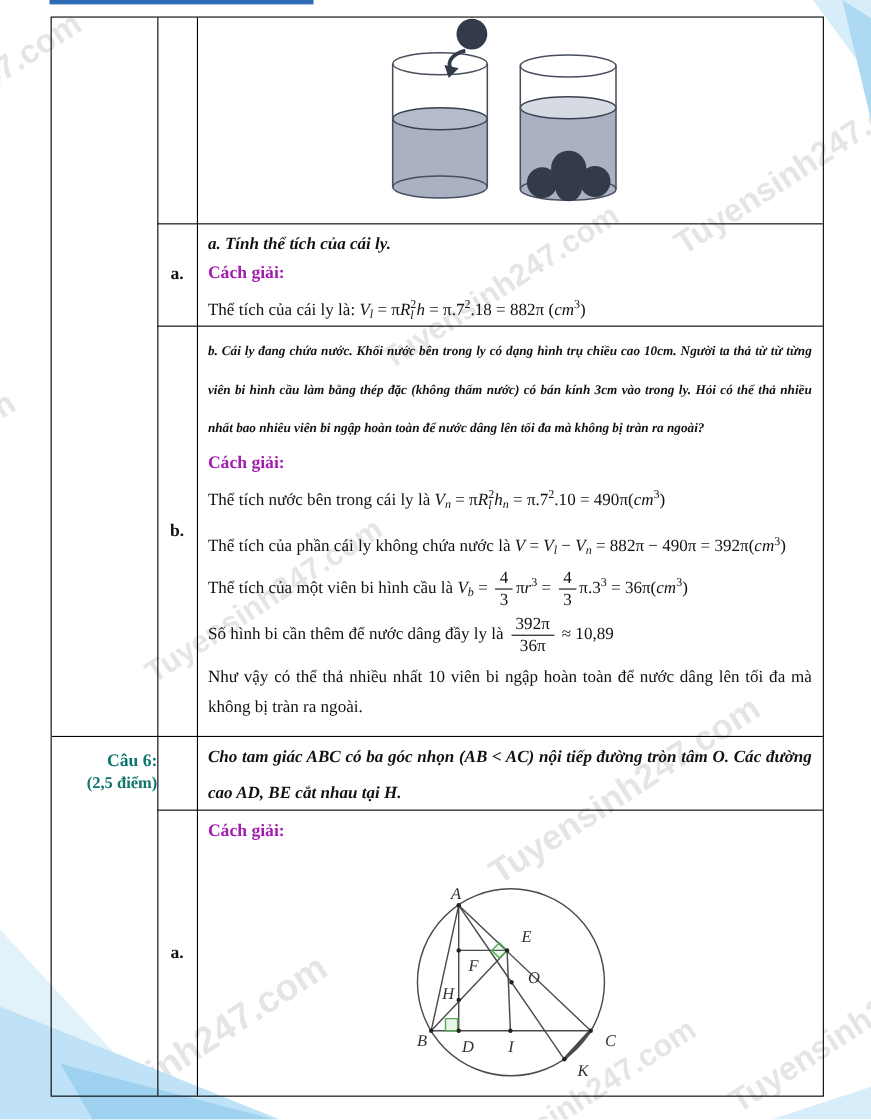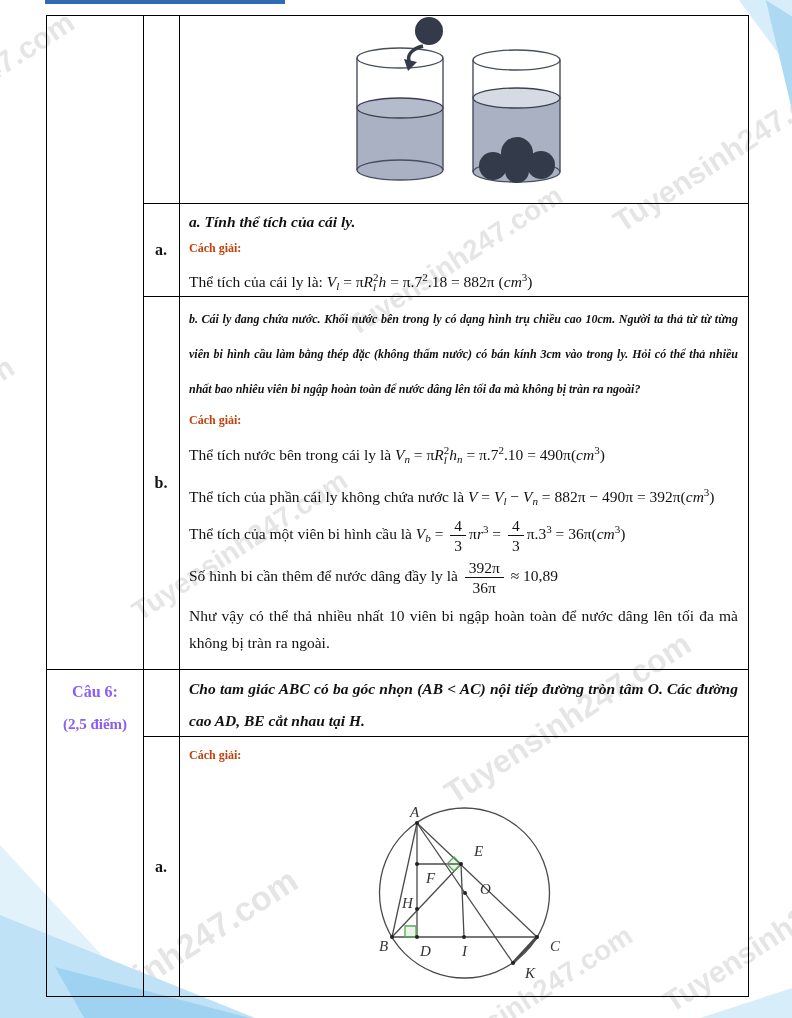--- a/index.html
+++ b/index.html
@@ -10,26 +10,26 @@
   .tri{position:absolute;}
   .wm{position:absolute;font-family:"Liberation Sans","DejaVu Sans",sans-serif;font-weight:bold;
       color:rgba(135,135,135,0.22);transform:rotate(-33deg);white-space:nowrap;pointer-events:none;}
   
   .tbl{position:absolute;left:46px;top:15px;width:703px;height:982px;border:1.6px solid #000;box-sizing:border-box;}
   .vline,.hline{position:absolute;background:#000;}
   .vline{width:1.4px;top:0;bottom:0;}
   .hline{height:1.4px;}
   .cell{position:absolute;box-sizing:border-box;overflow:hidden;}
   .partcell{display:flex;align-items:center;justify-content:center;font-weight:bold;font-size:16px;}
-  .qlabel{text-align:center;color:#8b5cf6;font-weight:bold;padding-top:13px;font-size:16px;line-height:20px;}
-  .qlabel .l2{margin-top:12px;font-size:15px;}
+  .qlabel{text-align:right;color:#0f766e;font-weight:bold;padding-top:13px;font-size:16px;line-height:20px;}
+  .qlabel .l2{margin-top:0;font-size:15px;}
   .stmt{font-weight:bold;font-style:italic;font-size:12px;text-align:justify;line-height:35px;}
   .stmt2{font-weight:bold;font-style:italic;font-size:15.5px;text-align:justify;line-height:32px;}
   .title1{font-weight:bold;font-style:italic;font-size:15.5px;line-height:27px;}
-  .red{color:#c2410c;font-weight:bold;font-size:12px;line-height:27px;}
+  .red{color:#a21caf;font-weight:bold;font-size:16px;line-height:27px;}
   .sol{font-size:15.5px;line-height:24px;}
   
   .mi{font-style:italic;}
   .msup{font-size:11px;vertical-align:6px;}
   .msub{font-size:11px;vertical-align:-3px;font-style:italic;}
   .mss{display:inline-block;font-size:11px;line-height:10px;vertical-align:-4px;text-align:left;}
   .mss span{display:block;}
   .msubs{font-style:italic;}
   .mfrac{display:inline-block;text-align:center;vertical-align:middle;margin:0 3px;}
   .mnum{display:block;border-bottom:1.2px solid #111;padding:0 4px;line-height:19px;}

